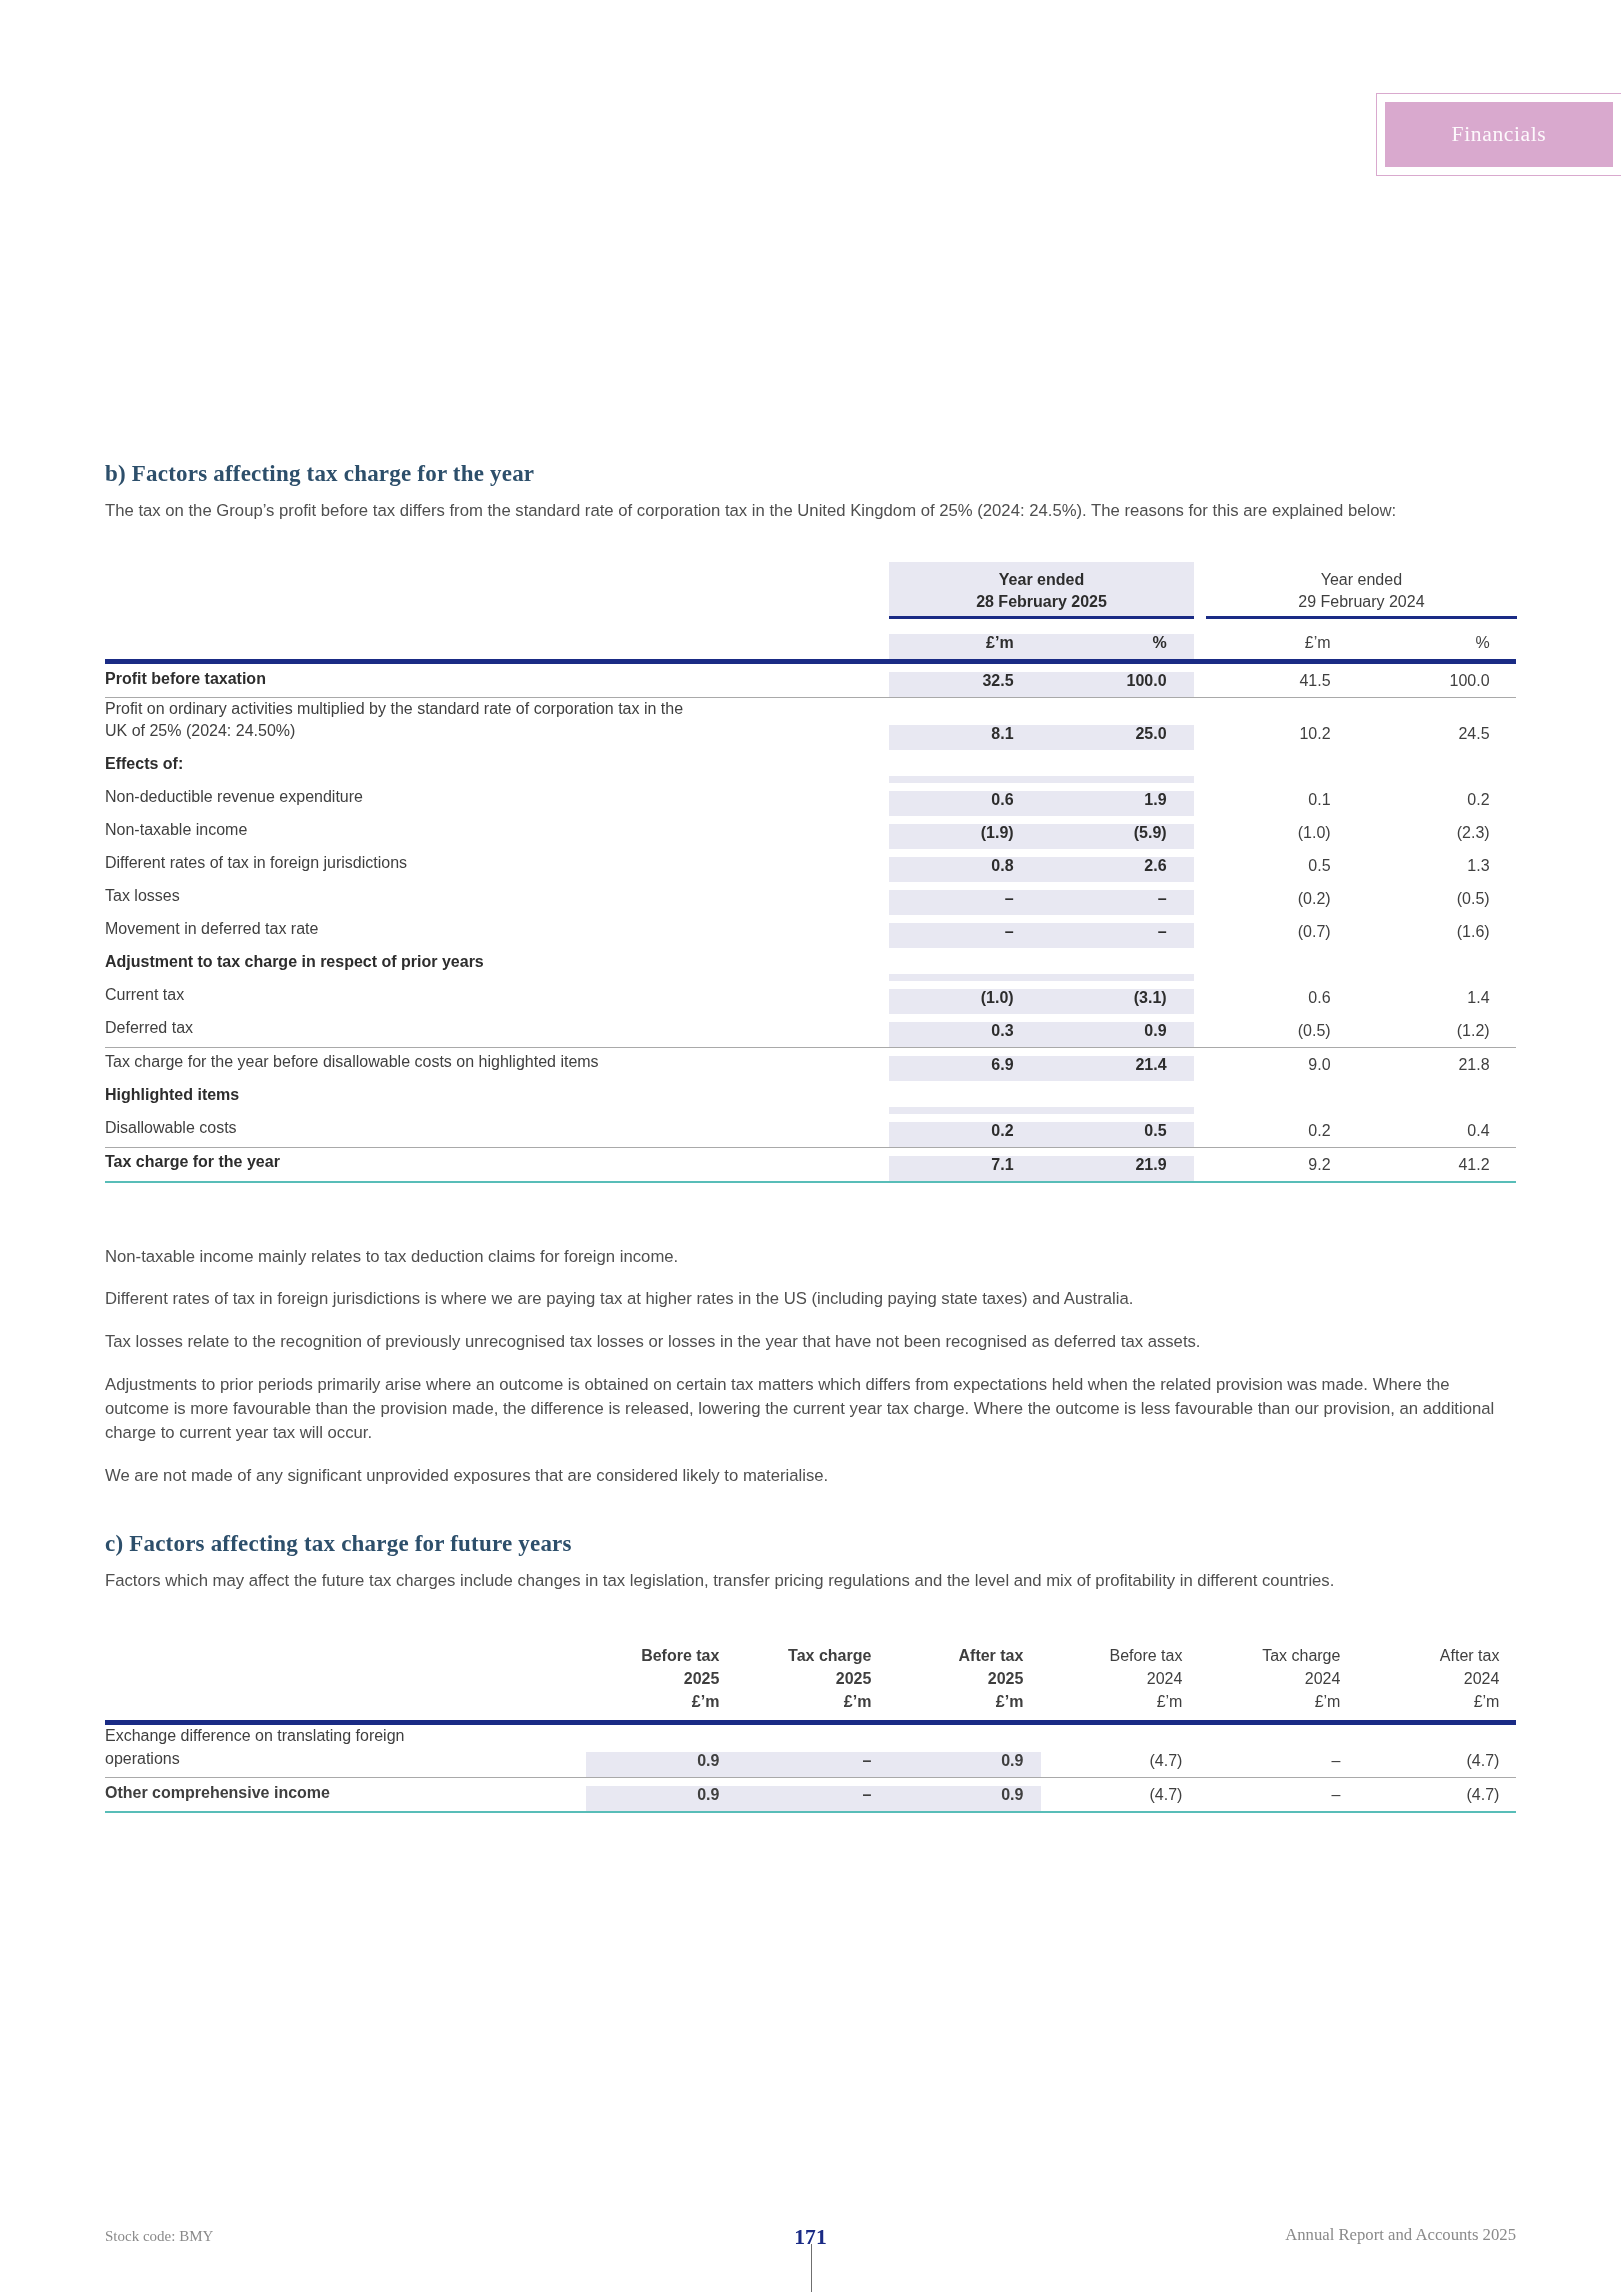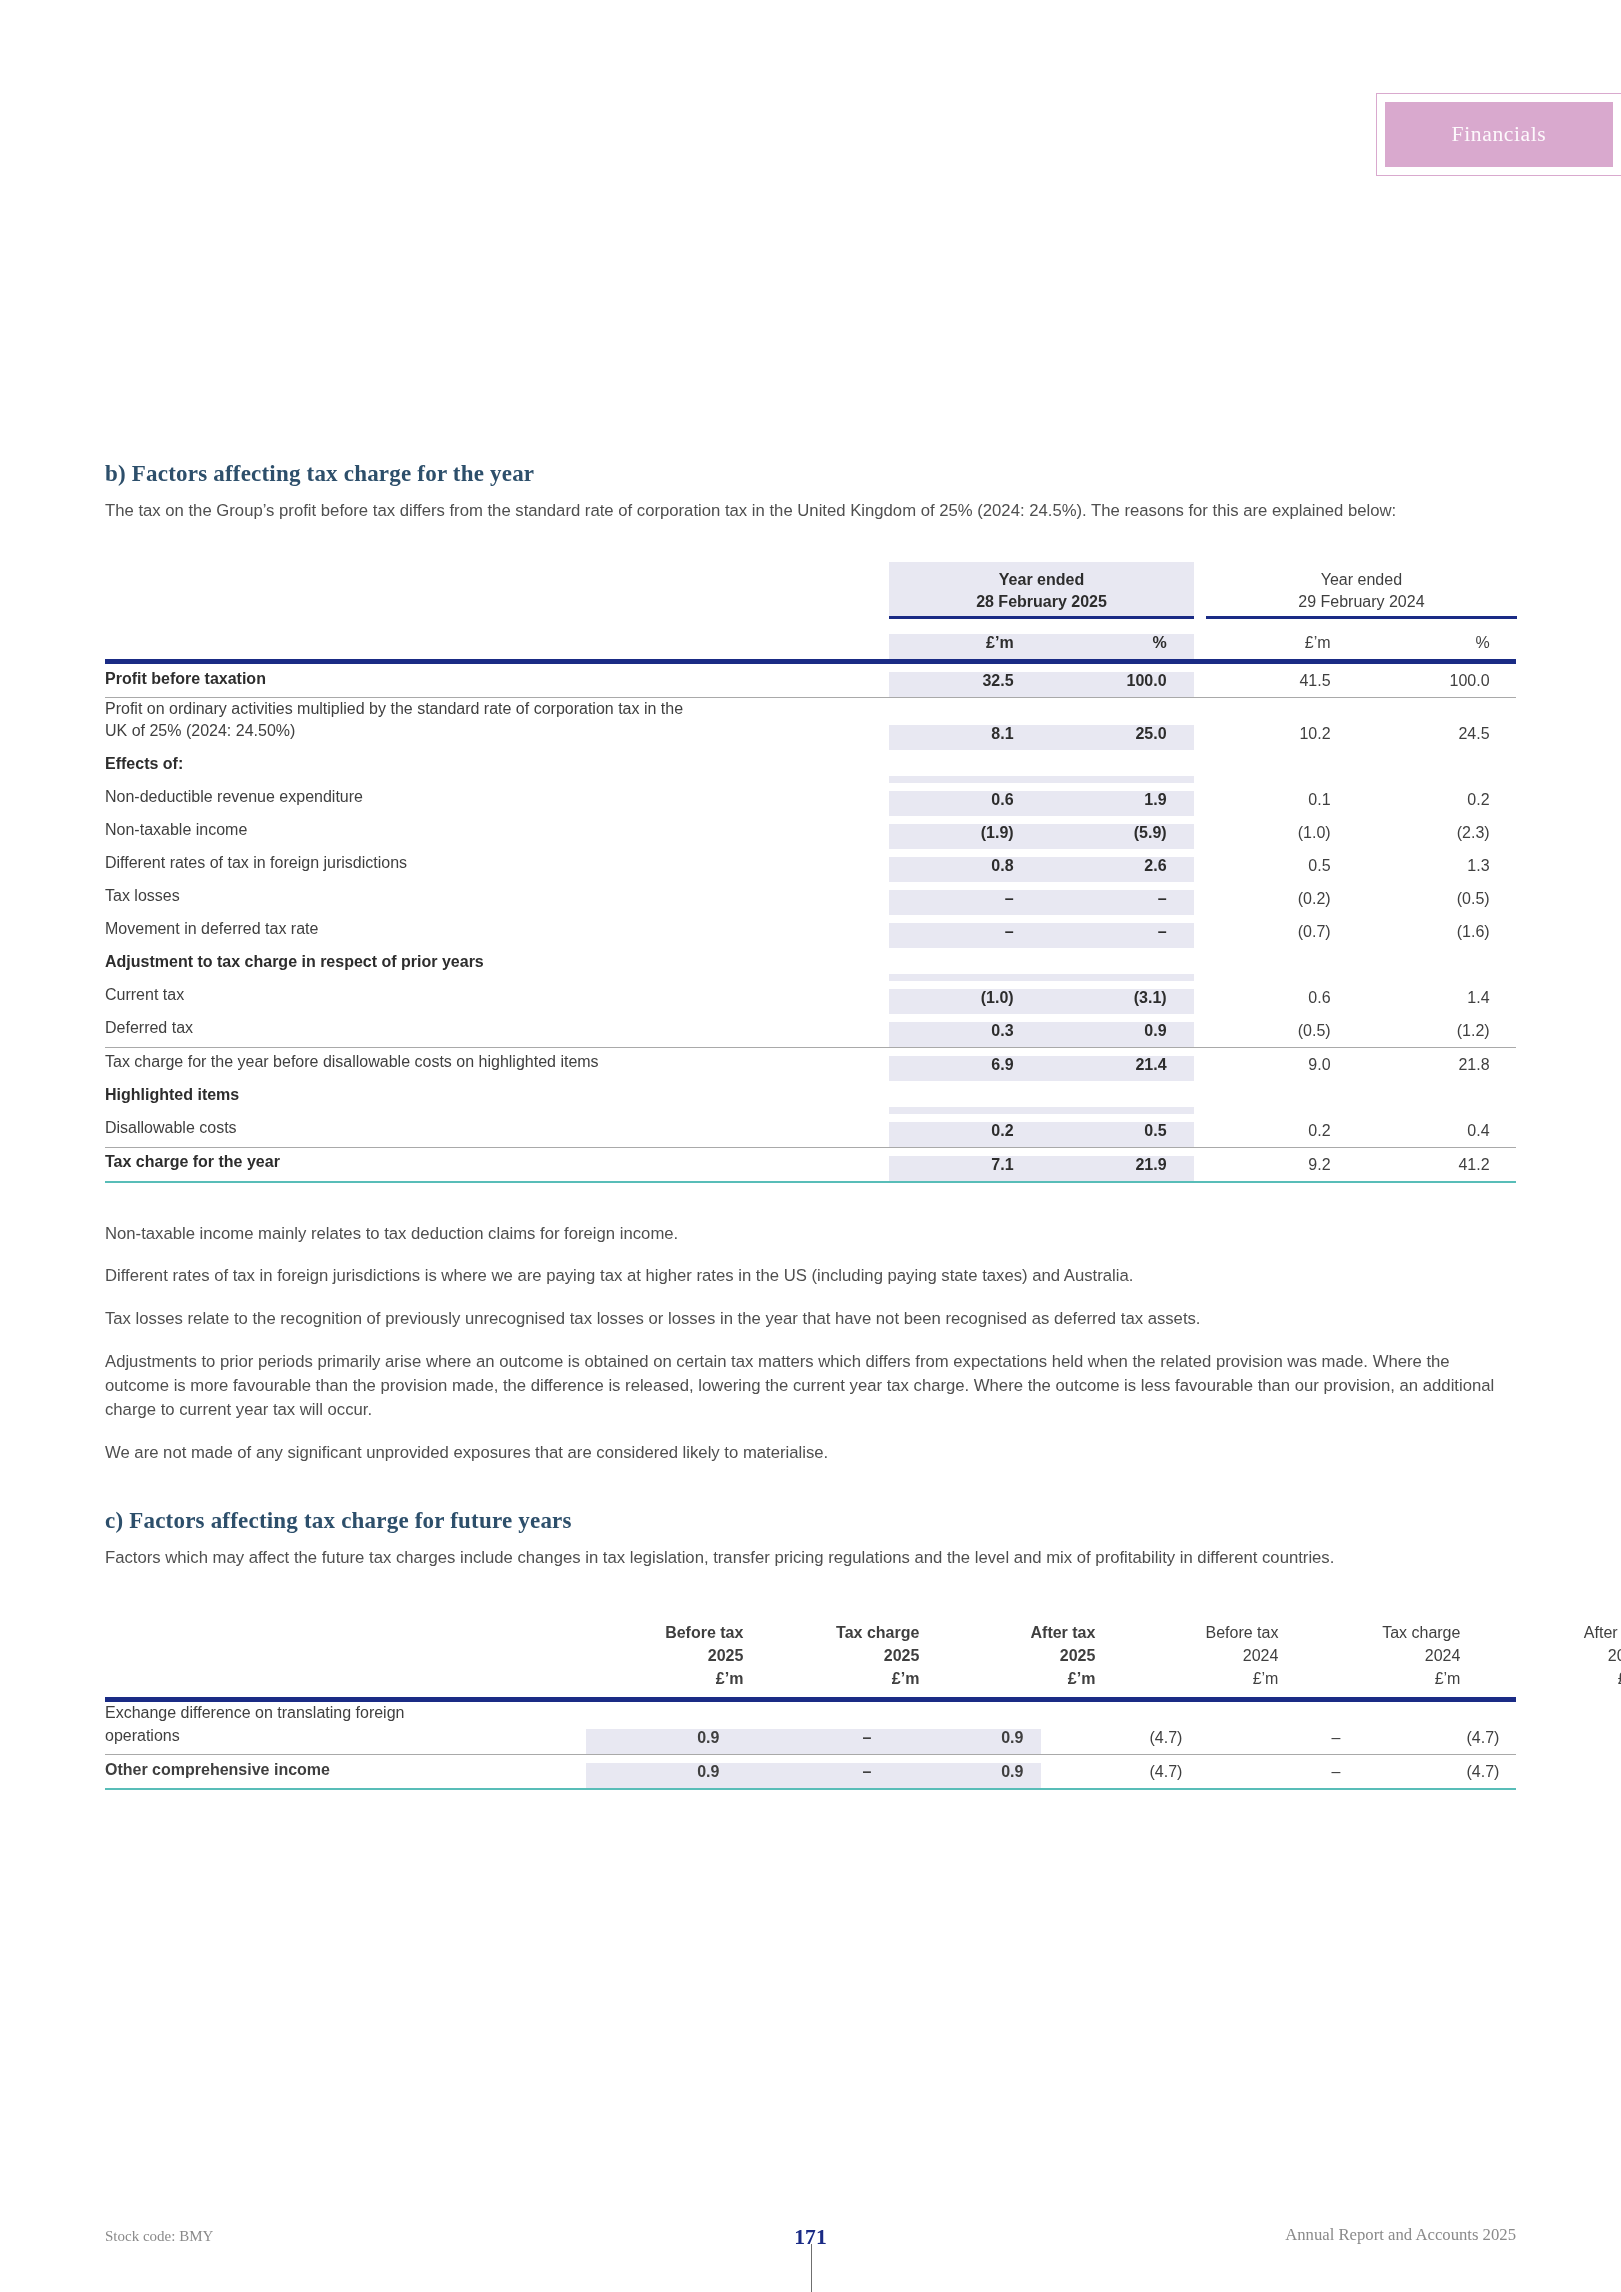--- a/index.html
+++ b/index.html
@@ -38,21 +38,21 @@
   .navy-full { height:4.9px; background:#1a2b85; }
   .u-grey { border-bottom:1.5px solid #a9a9a9; }
   .u-teal { border-bottom:2.9px solid #58bdb8; }
 
   
   .oci-table { margin-top:33px; }
   .orow { display:grid; grid-template-columns:481px 151px 152px 152px 159px 158px 159px; align-items:end; min-height:33px; }
   .ocell { box-sizing:border-box; font-size:16px; color:#3f3f3f; padding-bottom:6.9px; }
   .olbl { padding-right:103px; line-height:1.4; }
   .onum { text-align:right; padding-right:17.6px; font-variant-numeric:tabular-nums; }
-  .ohead { min-height:94px;gap:24px; }
+  .ohead { min-height:94px; }
   .ohcell div { line-height:1.45; }
 
   
   .footer-left  { position:absolute; left:105px;  bottom:48px; font-family:"Liberation Serif","DejaVu Serif",serif; font-size:15px; color:#8a8a8a; }
   .footer-right { position:absolute; right:105px; bottom:48px; font-family:"Liberation Serif","DejaVu Serif",serif; font-size:16.7px; color:#8a8a8a; }
   .footer-page  { position:absolute; left:0; right:0; bottom:43px; text-align:center;
                   font-family:"Liberation Serif","DejaVu Serif",serif; font-size:21.6px; font-weight:700; color:#1a2b85; }
   .spine { position:absolute; left:811px; bottom:0; width:1px; height:49px; background:#6f6f6f; }
 </style>
 </head>
@@ -191,21 +191,21 @@
           <div class="trow u-teal">
             <div class="tcell lbl b">Tax charge for the year</div>
             <div class="tcell num lav b">7.1</div>
             <div class="tcell num lav b">21.9</div>
             <div class="tcell num">9.2</div>
             <div class="tcell num">41.2</div>
           </div>
         </div>
     </div>
 
-    <p class="body note" style="margin-top:39px">Non-taxable income mainly relates to tax deduction claims for foreign income.</p>
+    <p class="body note" style="margin-top:62px">Non-taxable income mainly relates to tax deduction claims for foreign income.</p>
     <p class="body note">Different rates of tax in foreign jurisdictions is where we are paying tax at higher rates in the US (including paying state taxes) and Australia.</p>
     <p class="body note">Tax losses relate to the recognition of previously unrecognised tax losses or losses in the year that have not been recognised as deferred tax assets.</p>
     <p class="body note">Adjustments to prior periods primarily arise where an outcome is obtained on certain tax matters which differs from expectations held when the related provision was made. Where the outcome is more favourable than the provision made, the difference is released, lowering the current year tax charge. Where the outcome is less favourable than our provision, an additional charge to current year tax will occur.</p>
     <p class="body note">We are not made of any significant unprovided exposures that are considered likely to materialise.</p>
 
     <h2 class="sec" style="margin-top:43px">c) Factors affecting tax charge for future years</h2>
     <p class="body">Factors which may affect the future tax charges include changes in tax legislation, transfer pricing regulations and the level and mix of profitability in different countries.</p>
 
 
     <div class="oci-table">

